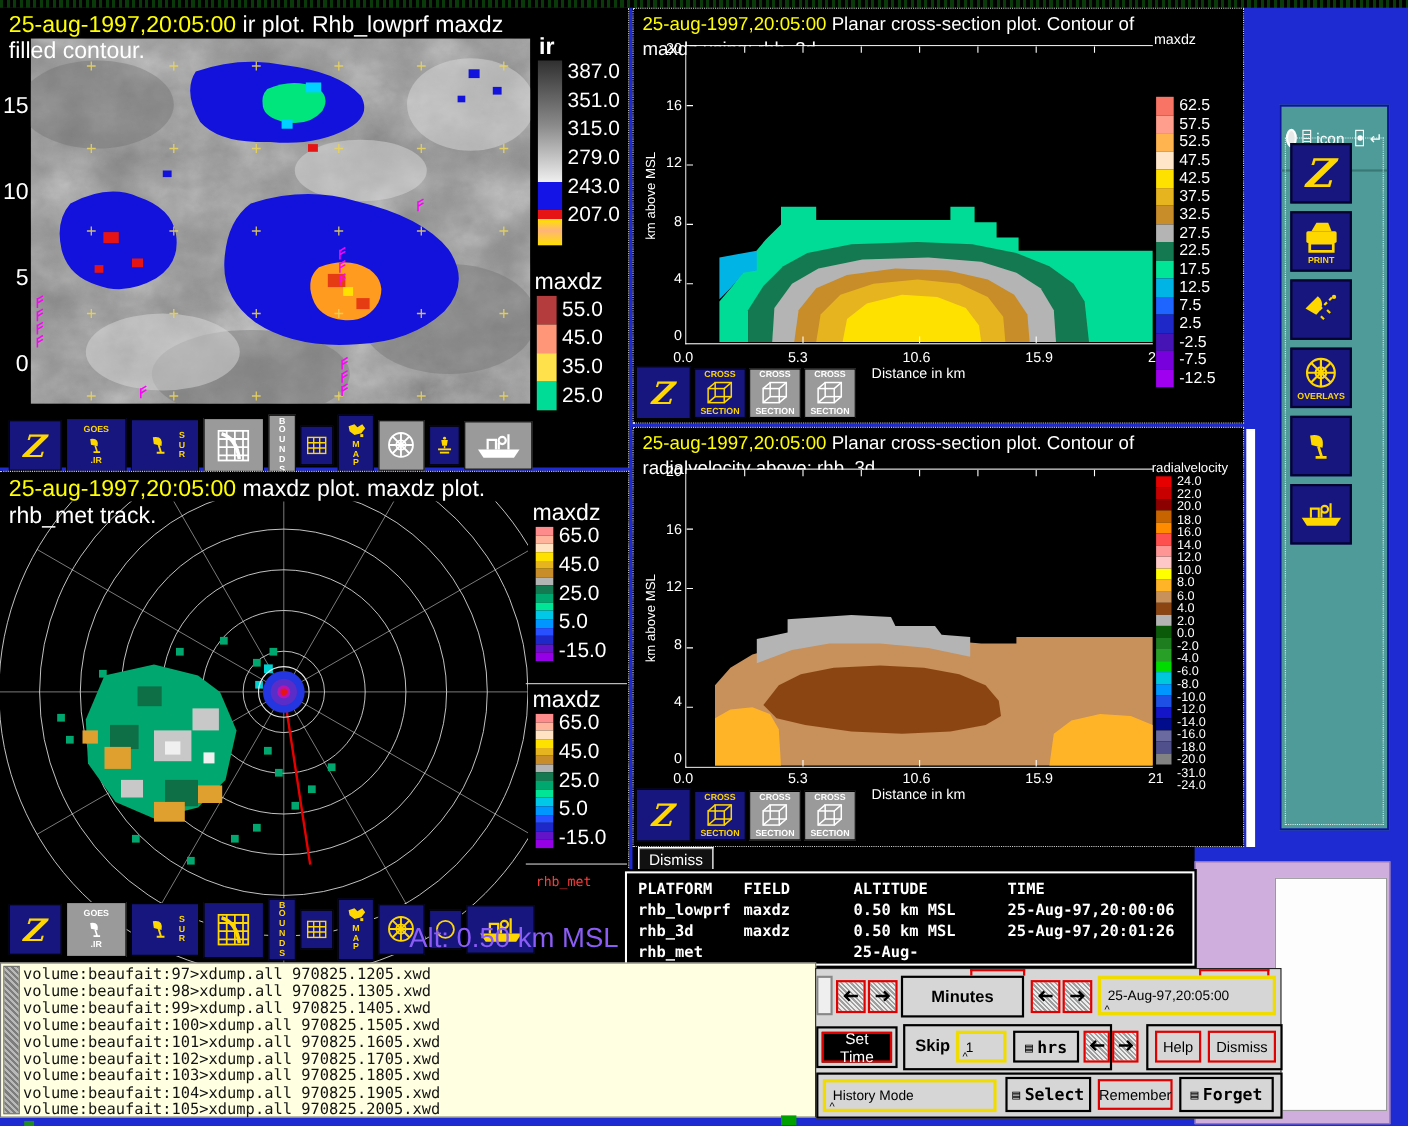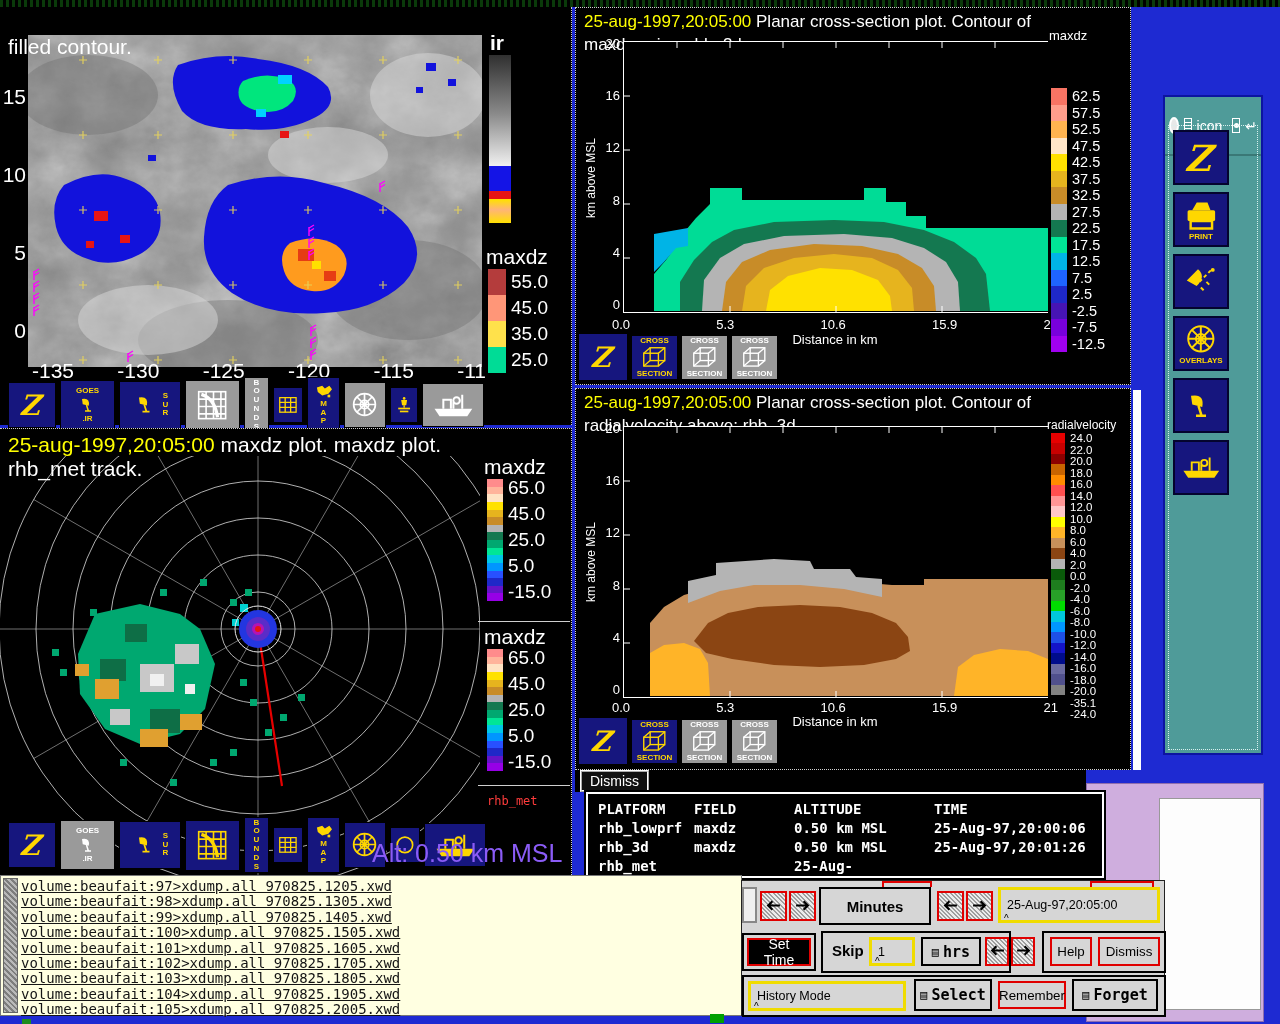--- a/index.html
+++ b/index.html
@@ -73,21 +73,21 @@
   
   .statwin{position:absolute;background:#000;border:2px solid #fff;outline:2px solid #000;
            color:#fff;font:bold 14px "DejaVu Sans Mono",monospace;padding:6px 10px;box-sizing:border-box;}
   .strow{display:grid;grid-template-columns:96px 100px 140px auto;line-height:19px;}
   
   .term{position:absolute;background:#ffffe1;border:1px solid #777;box-sizing:border-box;}
   .tscroll{position:absolute;left:2px;top:2px;bottom:2px;width:13px;
     background:repeating-linear-gradient(45deg,#b9b9b9 0 2px,#7d7d7d 2px 4px);border:1px solid #666;}
   .tlines{position:absolute;left:20px;top:3px;right:4px;color:#141414;
     font:14px/15.4px "DejaVu Sans Mono",monospace;white-space:pre;}
-  .tlines span{display:block;text-decoration:underline;}
+  .tlines span{display:block;}
   .tcursor{display:inline-block;width:9px;height:14px;background:#1e8c1e;}
   
   .dialog{position:absolute;background:#d6d6d6;border:1px solid #222;box-sizing:border-box;font-size:14px;color:#000;}
   .grp{position:absolute;border:2px solid #000;background:#d6d6d6;box-sizing:border-box;}
   .abtn{position:absolute;width:27px;height:30px;border:2px solid #e00000;padding:0;
     background:repeating-linear-gradient(45deg,#ececec 0 1.5px,#9f9f9f 1.5px 3px);box-sizing:border-box;cursor:pointer;}
   .abtn svg{width:15px;height:11px;}
   .yfield{position:absolute;border:3px solid #f0dc00;background:#d6d6d6;box-sizing:border-box;
     font-size:12.5px;color:#000;display:flex;align-items:center;padding-left:6px;cursor:text;}
   .yfield::after{content:"^";position:absolute;left:3px;bottom:-4px;font-size:10px;}
@@ -222,38 +222,39 @@
           <path d="M283 304v9M283 305l5 -3M283 308.5l5 -3"></path>
           <path d="M283 316v9M283 317l5 -3M283 320.5l5 -3"></path>
           <path d="M6 236v9M6 237l5 -3M6 240.5l5 -3"></path>
           <path d="M6 248v9M6 249l5 -3M6 252.5l5 -3"></path>
           <path d="M6 260v9M6 261l5 -3M6 264.5l5 -3"></path>
           <path d="M6 272v9M6 273l5 -3M6 276.5l5 -3"></path>
           <path d="M352 148v9M352 149l5 -3M352 152.5l5 -3"></path>
           <path d="M100 318v9M100 319l5 -3M100 322.5l5 -3"></path>
         </g>
     </svg>
+    <div class="ptitle big"><span class="ttime">25-aug-1997,20:05:00</span><span class="trest"> ir plot.  Rhb_lowprf maxdz</span></div>
     <div class="ptitle2 big" style="top:28px;">filled contour.</div>
     <div class="yticks big" style="left:2px;top:78px;height:258px;width:24px;">
         <span>15</span>
         <span>10</span>
         <span>5</span>
         <span>0</span>
       </div>
-    <div class="xticks big" style="left:32px;top:352px;width:454px;">
-        <span>-135</span>
-        <span>-130</span>
-        <span>-125</span>
-        <span>-120</span>
-        <span>-115</span>
-        <span>-11</span>
-      </div>
     <div class="cbl big" style="left:490px;top:24px;font-weight:bold;">ir</div>
     <div class="cbw" style="left:489px;top:48px;">
       <div class="cb-bar" style="width: 22px; height: 168px; background: linear-gradient(rgb(48, 48, 48) 0%, rgb(138, 138, 138) 35%, rgb(240, 240, 240) 66%, rgb(20, 20, 230) 66%, rgb(20, 20, 230) 81%, rgb(230, 20, 20) 81%, rgb(230, 20, 20) 86%, rgb(255, 225, 0) 86%, rgb(255, 180, 120) 92%, rgb(255, 225, 0) 100%);"></div>
+      <div class="cb-ticks spread ticks19" style="height:152px;">
+          <span>387.0</span>
+          <span>351.0</span>
+          <span>315.0</span>
+          <span>279.0</span>
+          <span>243.0</span>
+          <span>207.0</span>
+        </div>
     </div>
     <div class="cbl big" style="left:486px;top:238px;">maxdz</div>
     <div class="cbw" style="left:488px;top:262px;">
       <div class="cb-bar" style="width:18px;height:104px;">
           <div class="cb-seg" style="background: rgb(180, 60, 60);"></div>
           <div class="cb-seg" style="background: rgb(255, 150, 120);"></div>
           <div class="cb-seg" style="background: rgb(255, 225, 75);"></div>
           <div class="cb-seg" style="background: rgb(0, 220, 150);"></div>
         </div>
       <div class="cb-ticks seg ticks19" style="height:104px;">
@@ -522,21 +523,21 @@
           <span>-2.0</span>
           <span>-4.0</span>
           <span>-6.0</span>
           <span>-8.0</span>
           <span>-10.0</span>
           <span>-12.0</span>
           <span>-14.0</span>
           <span>-16.0</span>
           <span>-18.0</span>
           <span>-20.0</span>
-          <span>-35.1</span>
+          <span>-31.0</span>
           <span>-24.0</span>
         </div>
     </div>
   </section>
   <div class="xtb" style="left:578px;top:716px;height:50px;">
       <div class="ticon s-blue k-zeb">
         <span class="zg">Z</span>
       </div>
       <div class="ticon s-blue k-cube">
         <span class="tlb">CROSS</span>
@@ -773,21 +774,21 @@
           </svg>
         </div>
       </div>
     <div class="altlbl" style="left:372px;top:410px;">Alt: 0.50 km MSL</div>
   </section>
 
   <div class="lavwin" style="left:1086px;top:783px;width:176px;height:237px;">
     <div class="lavwhite" style="left:72px;top:14px;width:100px;height:210px;"></div>
   </div>
 
-  <div class="statwin" style="left:568px;top:792px;width:518px;height:86px;margin-left:18px;">
+  <div class="statwin" style="left:568px;top:792px;width:518px;height:86px;">
       <div class="strow">
         <span>PLATFORM</span>
         <span>FIELD</span>
         <span>ALTITUDE</span>
         <span>TIME</span>
       </div>
       <div class="strow">
         <span>rhb_lowprf</span>
         <span>maxdz</span>
         <span>0.50 km MSL</span>

